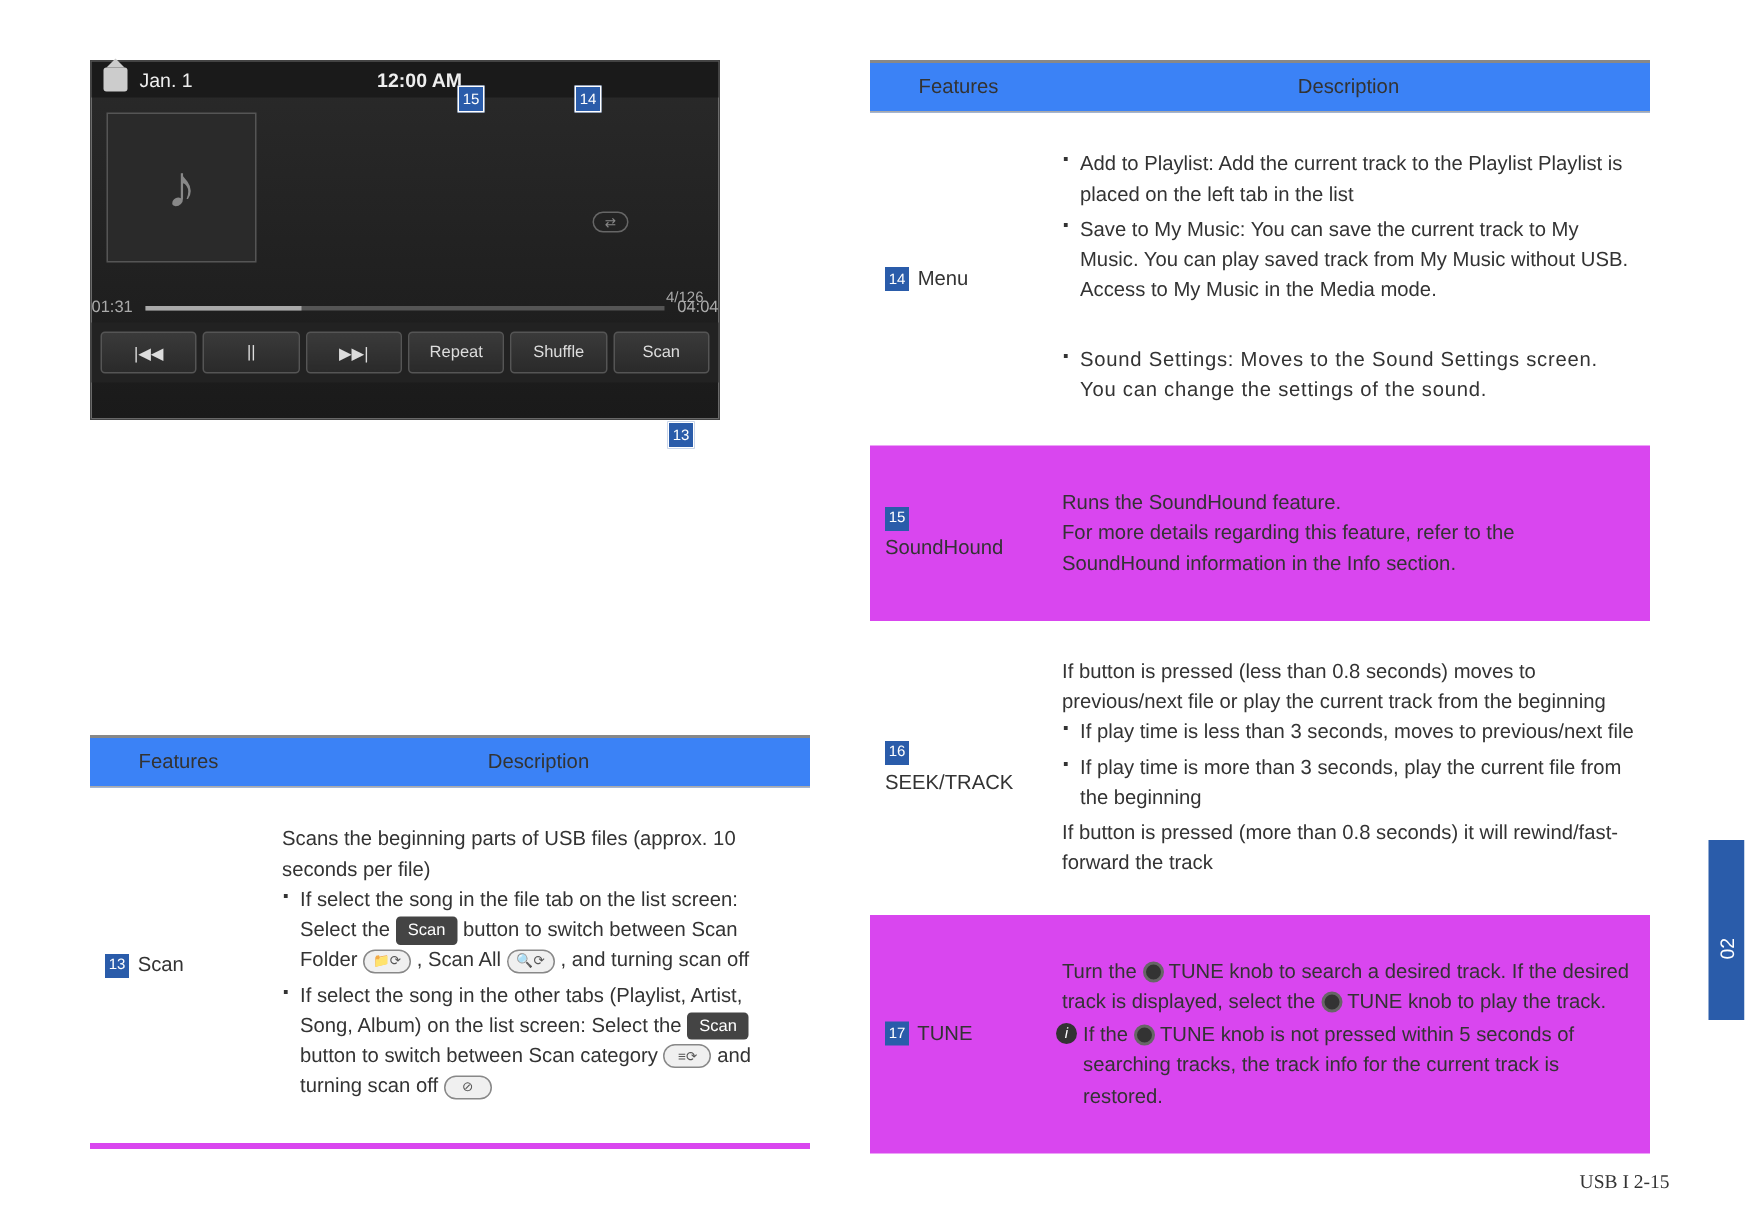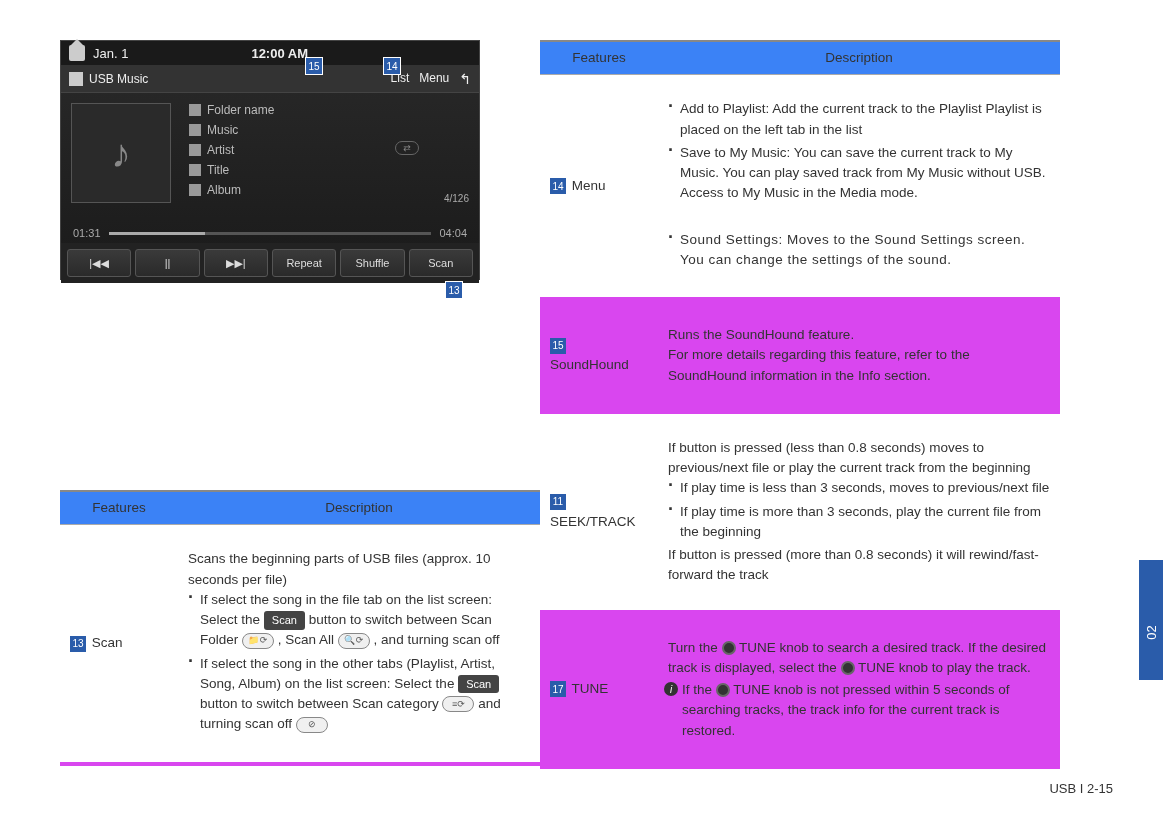--- a/index.html
+++ b/index.html
@@ -12,20 +12,21 @@
       font-size: 14px;
       color: #333;
       width: 1163px;
       height: 814px;
       position: relative;
       background: #fff;
     }
     .page-content {
       display: flex;
       padding: 40px 20px 20px 60px;
+      gap: 40px;
     }
     .left-column {
       width: 480px;
     }
     .right-column {
       width: 520px;
     }
     .screenshot {
       width: 420px;
       height: 240px;
@@ -80,21 +81,21 @@
       padding: 10px 8px;
       display: flex;
       flex-direction: column;
       gap: 6px;
       font-size: 12px;
       color: #bbb;
     }
     .shot-meta .row { display:flex; align-items:center; gap:6px;}
     .shot-meta .ico { width:12px; height:12px; background:#999;}
     .shot-progress {
-      padding: 4px 12px;
+      padding: 4px 0;
       display: flex;
       align-items: center;
       font-size: 11px;
       color: #aaa;
       gap: 8px;
       text-align: center;
     }
     .shot-progress .bar { flex:1; height:3px; background:#555; position:relative;}
     .shot-progress .bar:before { content:''; position:absolute; left:0; top:0; height:100%; width:30%; background:#aaa;}
     .shot-controls {
@@ -244,73 +245,43 @@
       color: #fff;
       font-size: 13px;
       transform: rotate(-90deg);
     }
     .footer {
       position: absolute;
       bottom: 18px;
       right: 50px;
       font-size: 13px;
       color: #333;
+      font-family: Liberation Serif, serif;
     }
     .left-table-wrap{
       margin-top: 210px;
     }
     .tight{ letter-spacing: 0.5px; margin-top: 26px;}
     .meta-right { position:absolute; right:10px; top:78px; font-size:10px; color:#aaa;margin-top:24px;}
     .shuffle-icon { position:absolute; right:60px; top:100px; width:24px; height:14px; border:1px solid #666; border-radius:7px; font-size:9px; color:#888; display:flex; align-items:center; justify-content:center;}
   </style>
 </head>
 <body>
 
 <div class="page-content">
   <div class="left-column">
     <div class="screenshot">
       <div class="shot-top">
         <span class="home-icon"></span>
         <span>Jan. 1</span>
         <span class="clock">12:00 AM</span>
         <span style="width:40px"></span>
       </div>
-      <div class="shot-title">
-        <span class="usb-icon"></span>
-        <span>USB Music</span>
-        <span class="right-tabs">
-          <span>List</span>
-          <span>Menu</span>
-          <span style="font-size:14px;">↰</span>
-        </span>
-      </div>
       <div class="shot-body">
         <div class="shot-art">♪</div>
-        <div class="shot-meta">
-          <div class="row">
-              <span class="ico"></span>
-              <span>Folder name</span>
-            </div>
-          <div class="row">
-              <span class="ico"></span>
-              <span>Music</span>
-            </div>
-          <div class="row">
-              <span class="ico"></span>
-              <span>Artist</span>
-            </div>
-          <div class="row">
-              <span class="ico"></span>
-              <span>Title</span>
-            </div>
-          <div class="row">
-              <span class="ico"></span>
-              <span>Album</span>
-            </div>
-        </div>
         <div class="shuffle-icon">⇄</div>
         <div class="meta-right" style="top:128px;">4/126</div>
       </div>
       <div class="shot-progress">
         <span>01:31</span>
         <span class="bar"></span>
         <span>04:04</span>
       </div>
       <div class="shot-controls">
         <div class="shot-btn">|◀◀</div>
@@ -394,21 +365,21 @@
             <span class="num-box">15</span>
             <span>SoundHound</span>
           </td>
           <td>
             <div>Runs the SoundHound feature.</div>
             <div>For more details regarding this feature, refer to the SoundHound information in the Info section.</div>
           </td>
         </tr>
         <tr>
           <td class="fcol">
-            <span class="num-box">11</span>
+            <span class="num-box">16</span>
             <span>SEEK/TRACK</span>
           </td>
           <td>
             <div>If button is pressed (less than 0.8 seconds) moves to previous/next file or play the current track from the beginning</div>
             <ul class="desc-list">
               <li>If play time is less than 3 seconds, moves to previous/next file</li>
               <li>If play time is more than 3 seconds, play the current file from the beginning</li>
             </ul>
             <div>If button is pressed (more than 0.8 seconds) it will rewind/fast-forward the track</div>
           </td>

